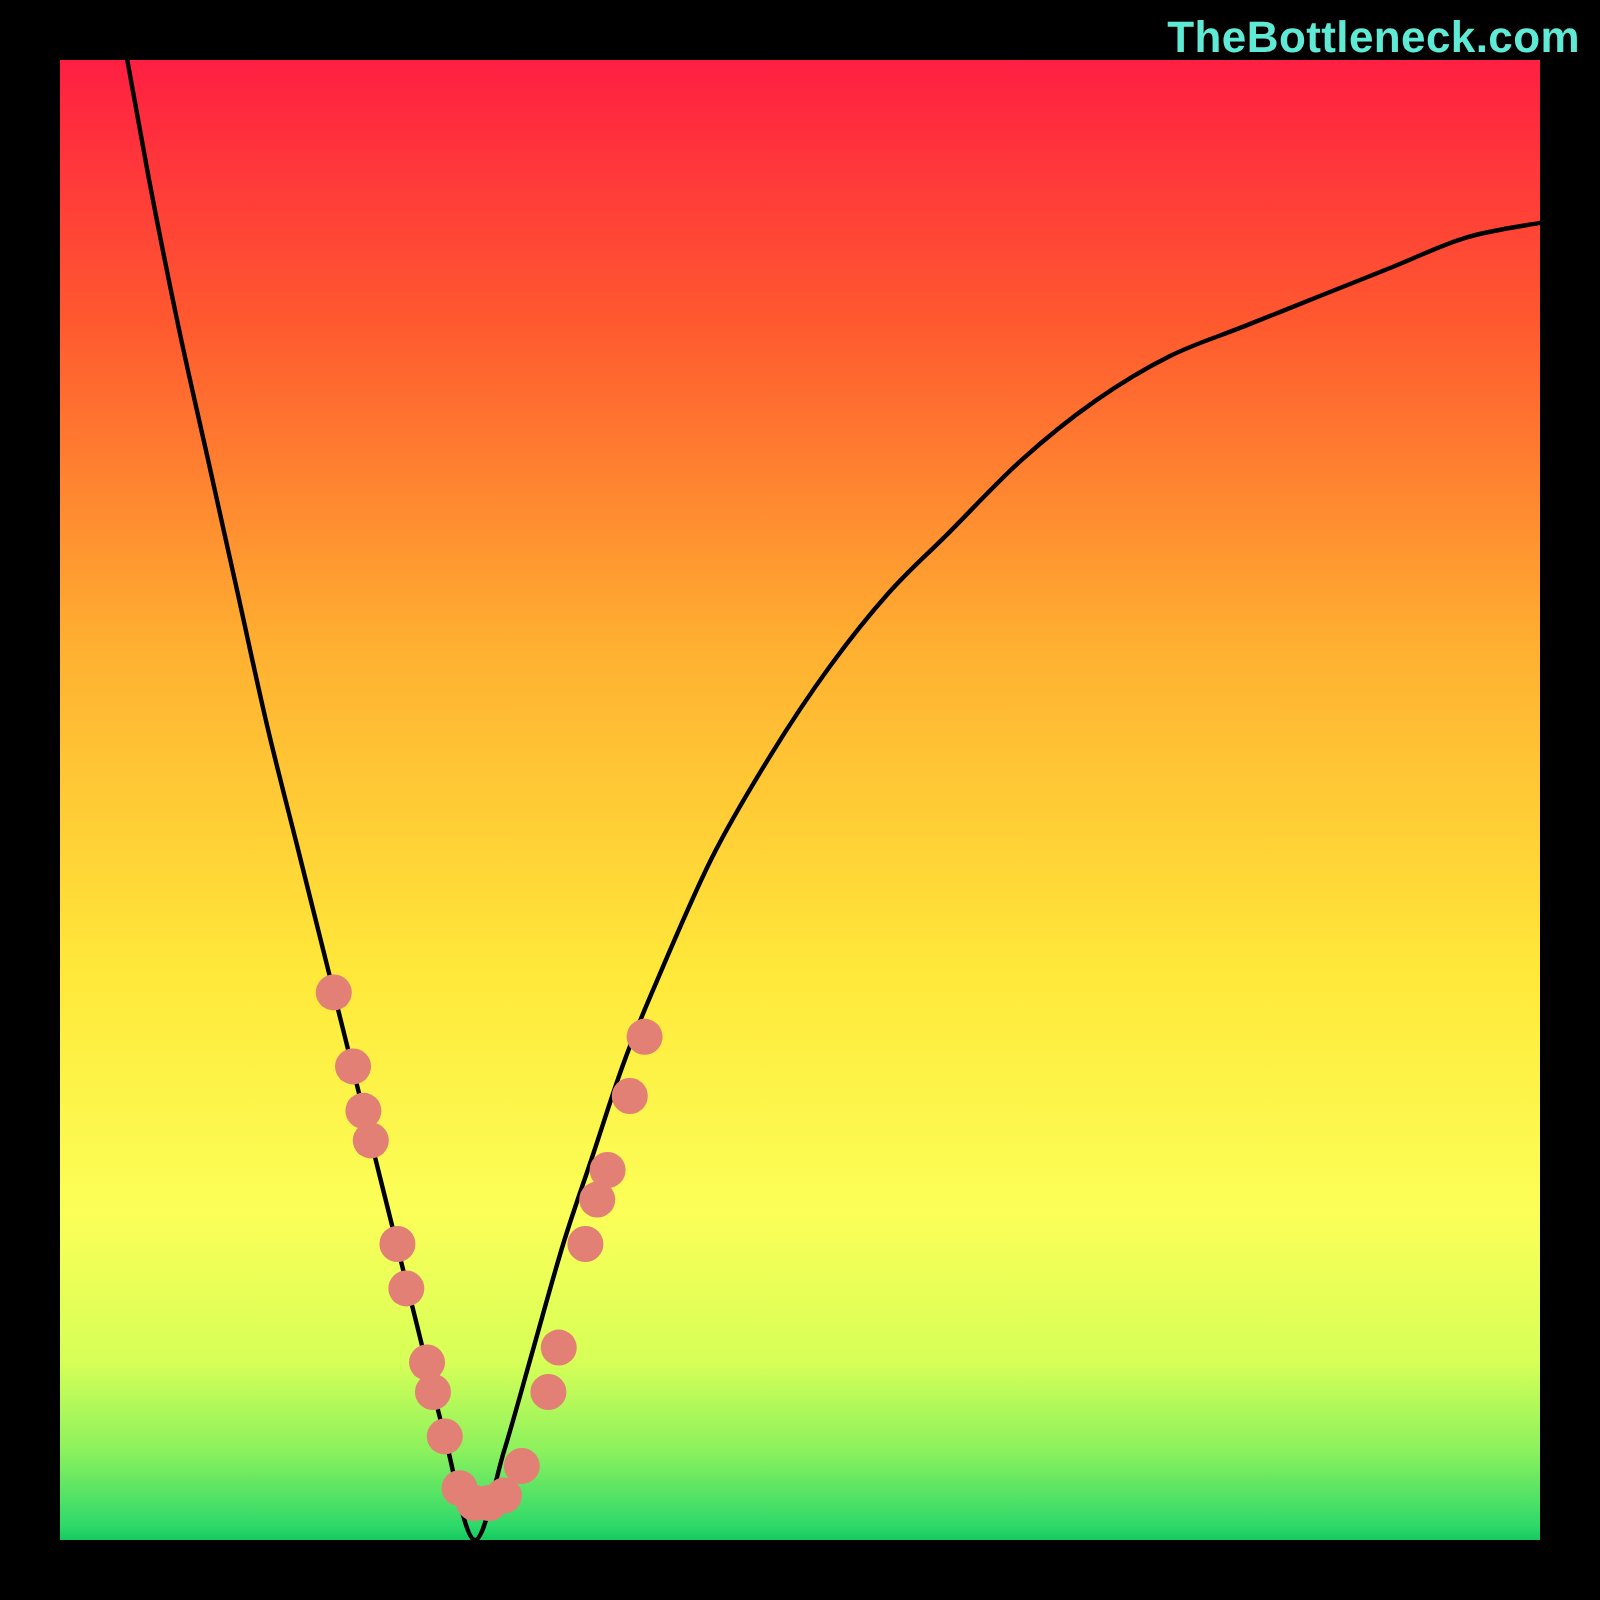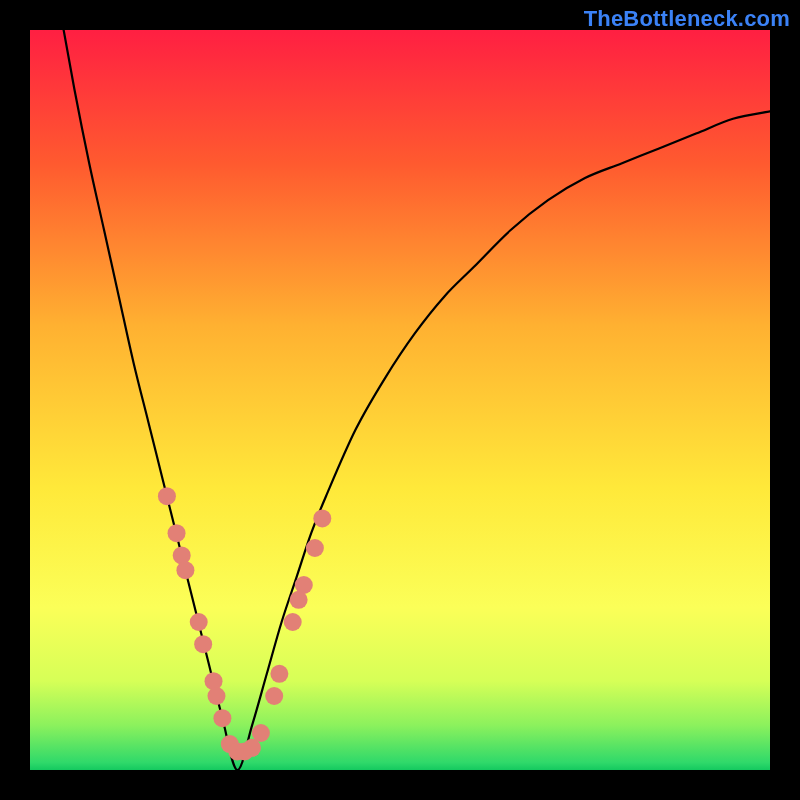--- a/index.html
+++ b/index.html
@@ -22,21 +22,21 @@
     left: 30px;
     top: 30px;
     width: 740px;
     height: 740px;
     overflow: hidden;
   }
   .watermark {
     position: absolute;
     top: 6px;
     right: 10px;
-    color: #3b82f6;
+    color: #5eead4;
     font-size: 22px;
     font-weight: 600;
     letter-spacing: 0.2px;
     z-index: 20;
   }
 </style>
 </head>
 <body>
 
 <div class="frame">

